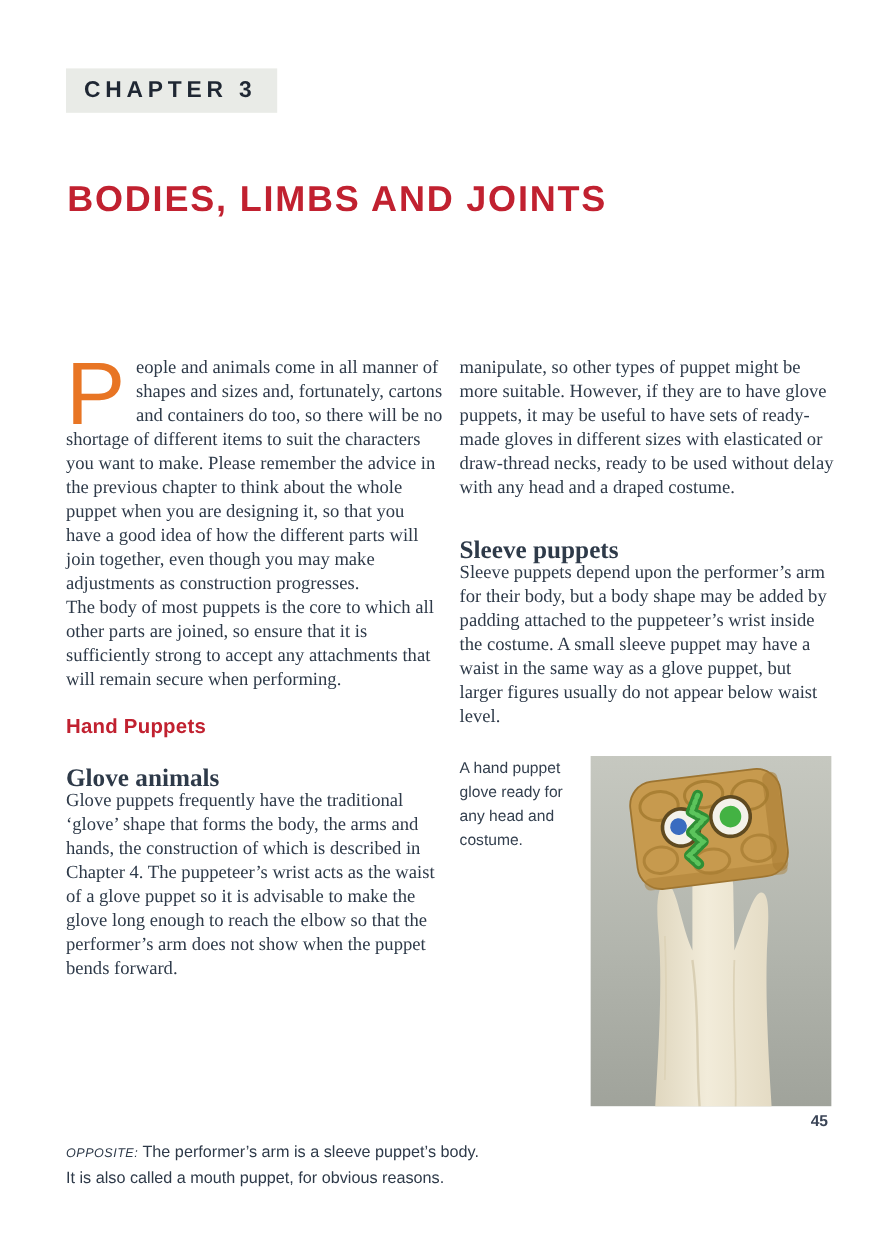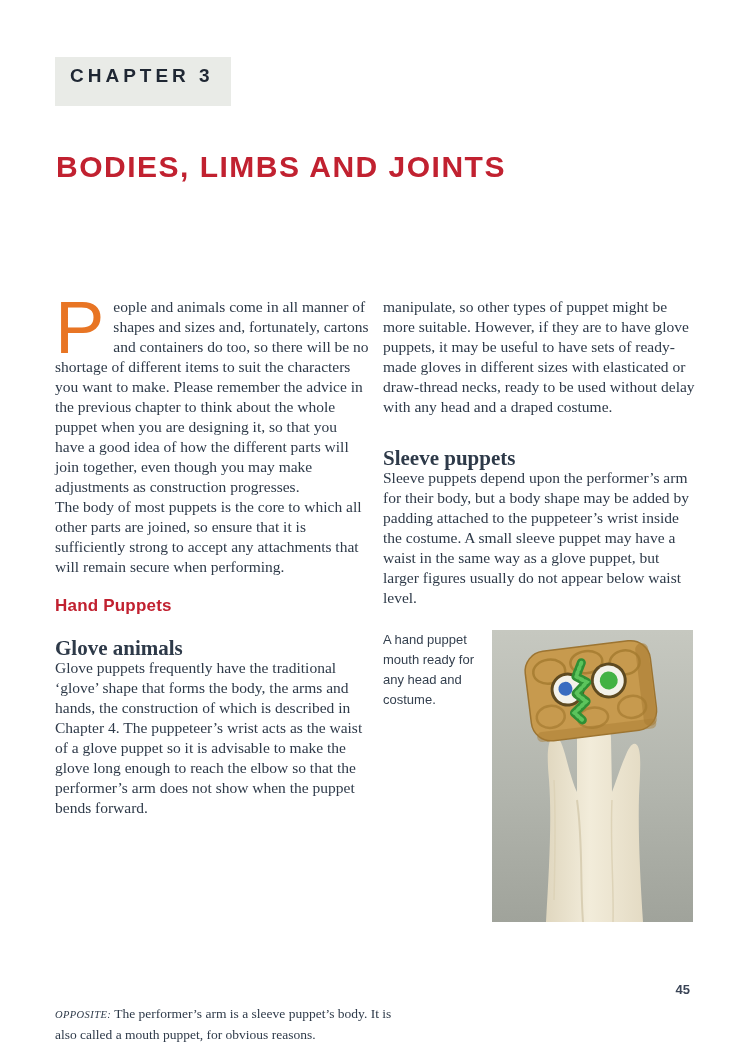--- a/index.html
+++ b/index.html
@@ -9,21 +9,21 @@
     background:#ffffff;
     font-family:"Liberation Serif", serif;
     color:#2e3a49;
     overflow:hidden;
   }
   
   .chapter-box{
     position:absolute;left:55px;top:57px;
     background:#e9ebe7;
     height:37px;line-height:37px;
-    padding:0 17px 12px 15px;
+    padding:0 17px 0 15px;
   }
   .chapter-box span{
     font-family:"Liberation Sans", sans-serif;
     font-size:19px;font-weight:700;letter-spacing:4px;
     color:#1f2733;
   }
   
   .main-title{
     position:absolute;left:56px;top:150px;
     font-family:"Liberation Sans", sans-serif;
@@ -65,29 +65,29 @@
     margin-top:22px;
   }
   .figure-caption{
     width:95px;flex:0 0 95px;margin-right:14px;
     font-family:"Liberation Sans", sans-serif;
     font-size:13px;line-height:20px;color:#333f4e;
   }
   .photo{width:201px;height:292px;display:block;}
   
   .footer-caption{
-    position:absolute;left:55px;top:1004px;width:352px;
-    font-family:Liberation Serif, serif;
+    position:absolute;left:55px;top:950px;width:352px;
+    font-family:Liberation Sans, sans-serif;
     font-size:13.5px;line-height:19.5px;color:#2e3a49;
   }
   .opposite-label{
     font-style:italic;font-size:10.5px;letter-spacing:0.4px;
   }
   .page-number{
-    position:absolute;right:54px;top:982px;
+    position:absolute;right:54px;top:926px;
     font-family:"Liberation Sans", sans-serif;
     font-size:13px;font-weight:700;color:#3a4456;
   }
 </style>
 </head>
 <body>
 
 <div class="page">
 
   <div class="chapter-box">
@@ -105,21 +105,21 @@
     <p class="runin-heading">Glove animals</p>
     <p class="body">Glove puppets frequently have the traditional ‘glove’ shape that forms the body, the arms and hands, the construction of which is described in Chapter 4. The puppeteer’s wrist acts as the waist of a glove puppet so it is advisable to make the glove long enough to reach the elbow so that the performer’s arm does not show when the puppet bends forward.</p>
   </div>
 
   <div class="col col-right">
     <p class="body">manipulate, so other types of puppet might be more suitable. However, if they are to have glove puppets, it may be useful to have sets of ready-made gloves in different sizes with elasticated or draw-thread necks, ready to be used without delay with any head and a draped costume.</p>
     <p class="runin-heading mt-sleeve">Sleeve puppets</p>
     <p class="body">Sleeve puppets depend upon the performer’s arm for their body, but a body shape may be added by padding attached to the puppeteer’s wrist inside the costume. A small sleeve puppet may have a waist in the same way as a glove puppet, but larger figures usually do not appear below waist level.</p>
 
     <div class="figure-row">
-      <div class="figure-caption">A hand puppet mouth ready for any head and costume.</div>
+      <div class="figure-caption">A hand puppet glove ready for any head and costume.</div>
       <svg class="photo" viewBox="0 0 201 292" xmlns="http://www.w3.org/2000/svg">
         <defs>
           <linearGradient id="bgGrad" x1="0" y1="0" x2="0" y2="1">
             <stop offset="0" stop-color="#c6c8c0"></stop>
             <stop offset="0.55" stop-color="#b2b5ad"></stop>
             <stop offset="1" stop-color="#a0a39b"></stop>
           </linearGradient>
           <linearGradient id="gloveGrad" x1="0" y1="0" x2="1" y2="0">
             <stop offset="0" stop-color="#e0d7bf"></stop>
             <stop offset="0.45" stop-color="#f2ecda"></stop>

